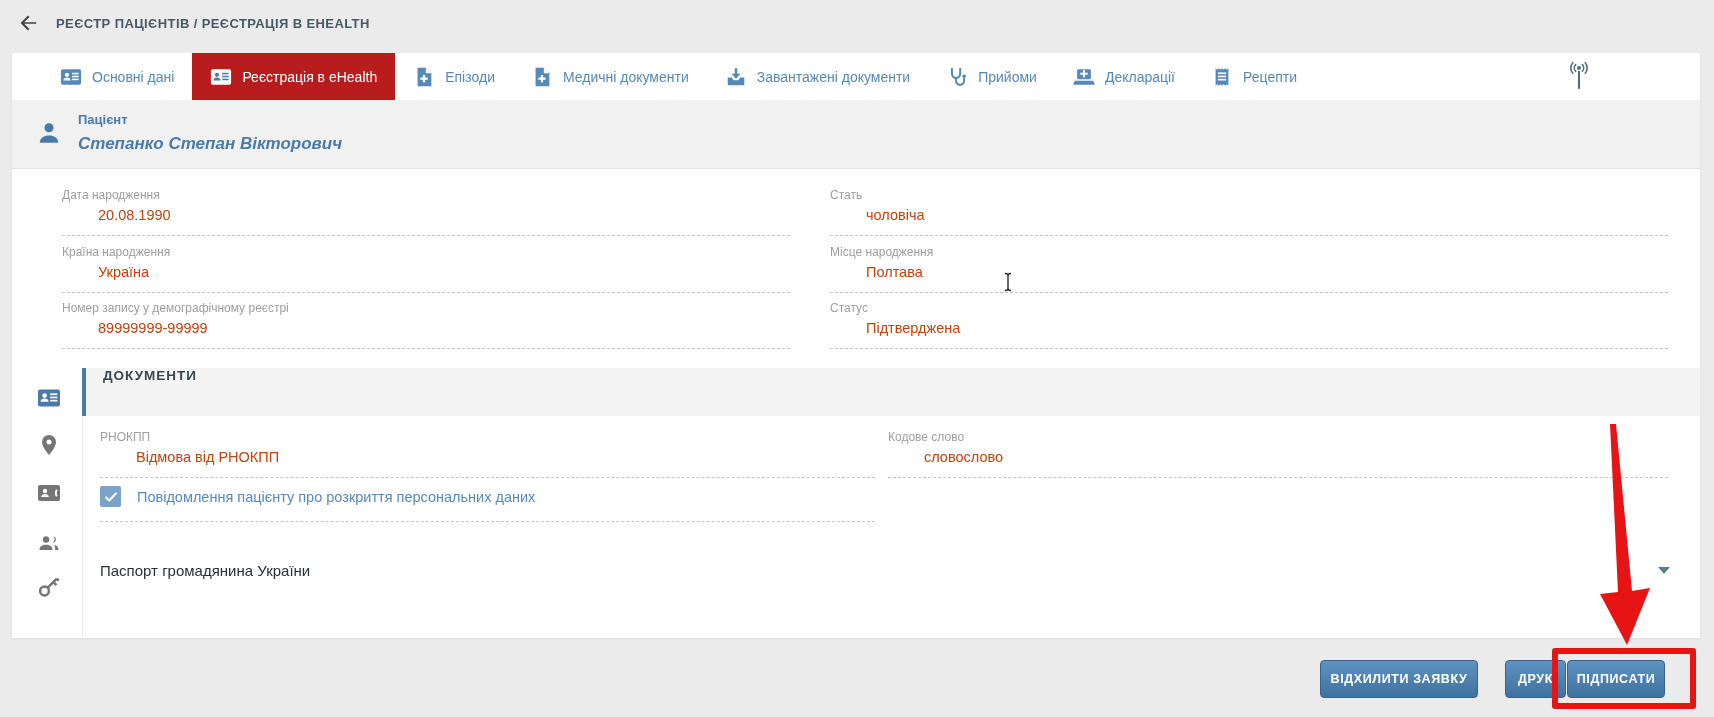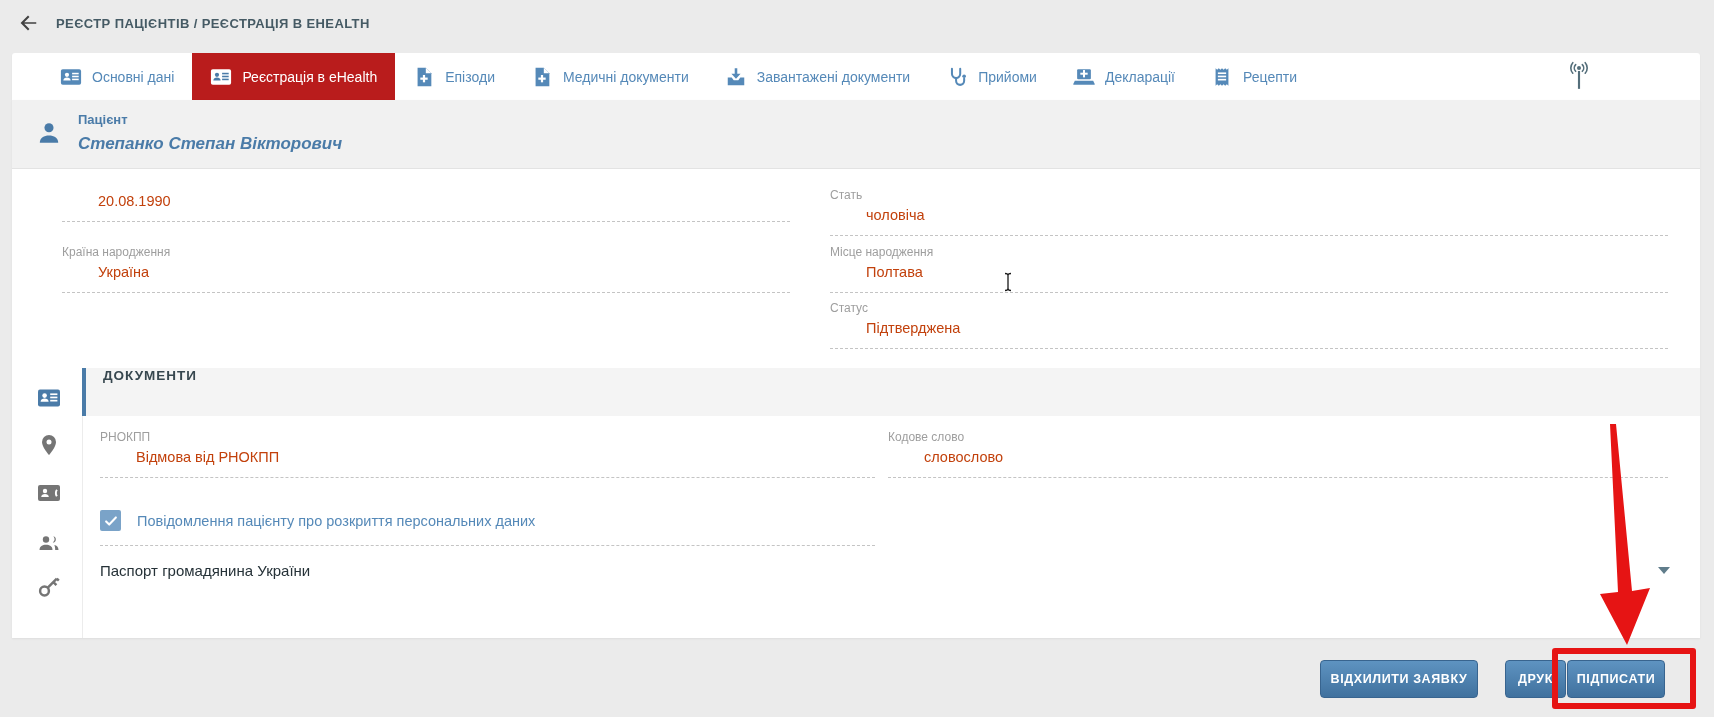--- a/index.html
+++ b/index.html
@@ -34,21 +34,21 @@
   .f-r2{top:145px;}
   .f-r3{top:201px;}
   
   .rail-divider{position:absolute;left:70px;top:268px;bottom:0;width:1px;background:#ececec;}
   .rail-icon{position:absolute;left:24px;width:26px;height:26px;color:#757575;cursor:pointer;display:flex;align-items:center;justify-content:center;}
   .rail-icon.active{color:#4a7ba8;}
   .rail-icon svg{width:24px;height:24px;--kb:#ffffff;}
   .doc-header{position:absolute;left:70px;right:0;top:268px;height:48px;background:#f4f4f4;border-left:4px solid #4a7ba8;display:flex;align-items:flex-start;padding-left:17px;box-sizing:border-box;font-size:13.5px;font-weight:bold;letter-spacing:1px;color:#37474f;}
   .d-c1{left:88px;width:775px;top:330px;}
   .d-c2{left:876px;width:780px;top:330px;}
-  .checkbox-row{position:absolute;left:88px;top:410px;width:775px;display:flex;align-items:center;gap:16px;border-bottom:1px dashed #c4c4c4;padding-bottom:14px;}
+  .checkbox-row{position:absolute;left:88px;top:386px;width:775px;display:flex;align-items:center;gap:16px;border-bottom:1px dashed #c4c4c4;padding-bottom:14px;}
   .checkbox{width:21px;height:21px;background:#7aa3c8;border-radius:2px;display:flex;align-items:center;justify-content:center;cursor:pointer;flex:none;}
   .checkbox-label{font-size:14.5px;color:#5589b8;}
   .dropdown-row{position:absolute;left:88px;top:452px;right:30px;height:36px;display:flex;align-items:center;justify-content:space-between;cursor:pointer;}
   .dropdown-value{font-size:15px;color:#263238;}
   .chevron-down{width:0;height:0;border-left:6px solid transparent;border-right:6px solid transparent;border-top:7px solid #607d8b;}
   
   .btn{position:absolute;top:660px;height:38px;box-sizing:border-box;background:linear-gradient(#5e93c1,#40719e);border:1px solid #38648f;border-radius:4px;color:#ffffff;font-family:inherit;font-weight:bold;font-size:12.5px;letter-spacing:.6px;display:flex;align-items:center;justify-content:center;cursor:pointer;}
   .btn-reject{left:1320px;width:158px;}
   .btn-print{left:1489px;width:61px;margin-left:16px;}
   .btn-sign{left:1567px;width:98px;}
@@ -175,33 +175,38 @@
       <svg viewBox="0 0 24 24" width="26" height="26" fill="currentColor">
           <circle cx="12" cy="7.2" r="4.2"></circle>
           <path d="M3.5 21c0-4.7 4-6.8 8.5-6.8s8.5 2.1 8.5 6.8z"></path>
         </svg>
     </span>
     <div class="patient-role">Пацієнт</div>
     <div class="patient-name">Степанко Степан Вікторович</div>
   </div>
 
   <div class="field f-c1 f-r1">
+    <div class="f-label">Дата народження</div>
     <div class="f-value">20.08.1990</div>
   </div>
   <div class="field f-c2 f-r1">
     <div class="f-label">Стать</div>
     <div class="f-value">чоловіча</div>
   </div>
   <div class="field f-c1 f-r2">
     <div class="f-label">Країна народження</div>
     <div class="f-value">Україна</div>
   </div>
   <div class="field f-c2 f-r2">
     <div class="f-label">Місце народження</div>
     <div class="f-value">Полтава</div>
+  </div>
+  <div class="field f-c1 f-r3">
+    <div class="f-label">Номер запису у демографічному реєстрі</div>
+    <div class="f-value">89999999-99999</div>
   </div>
   <div class="field f-c2 f-r3">
     <div class="f-label">Статус</div>
     <div class="f-value">Підтверджена</div>
   </div>
 
   <div class="rail-divider"></div>
 
   <div class="rail-icon active" style="top:285px">
     <svg viewBox="0 0 24 24" fill="currentColor">

